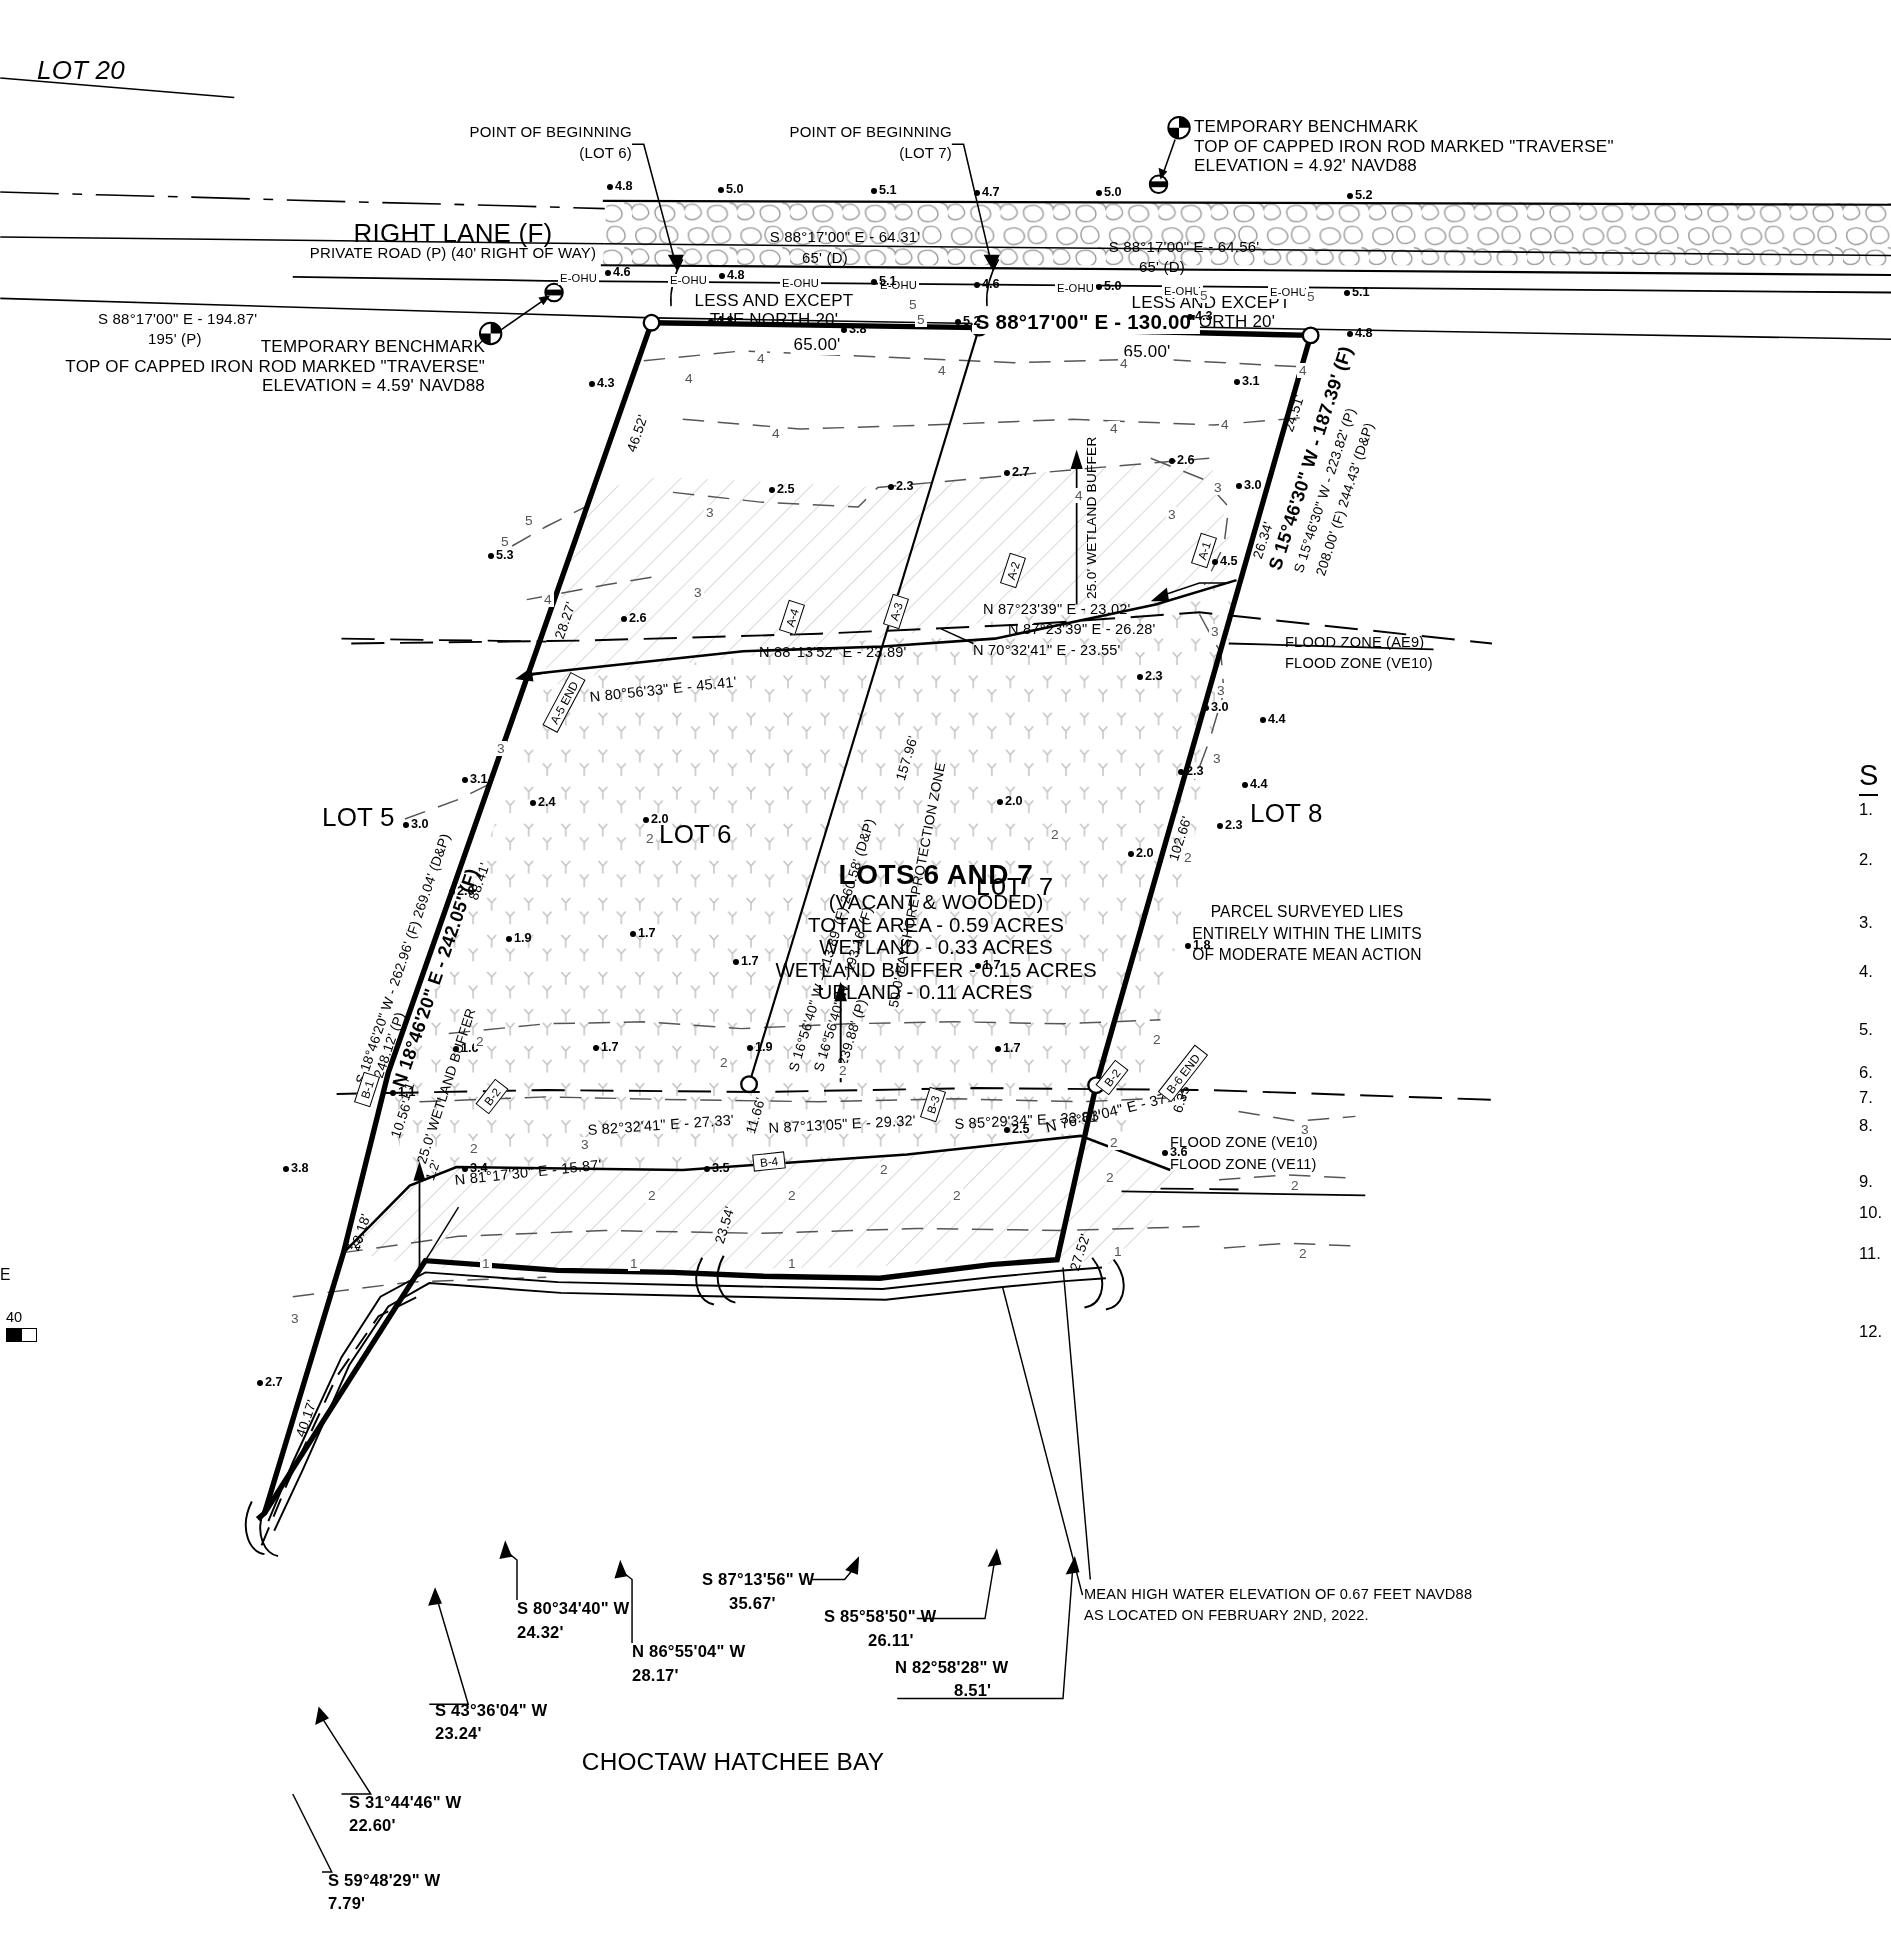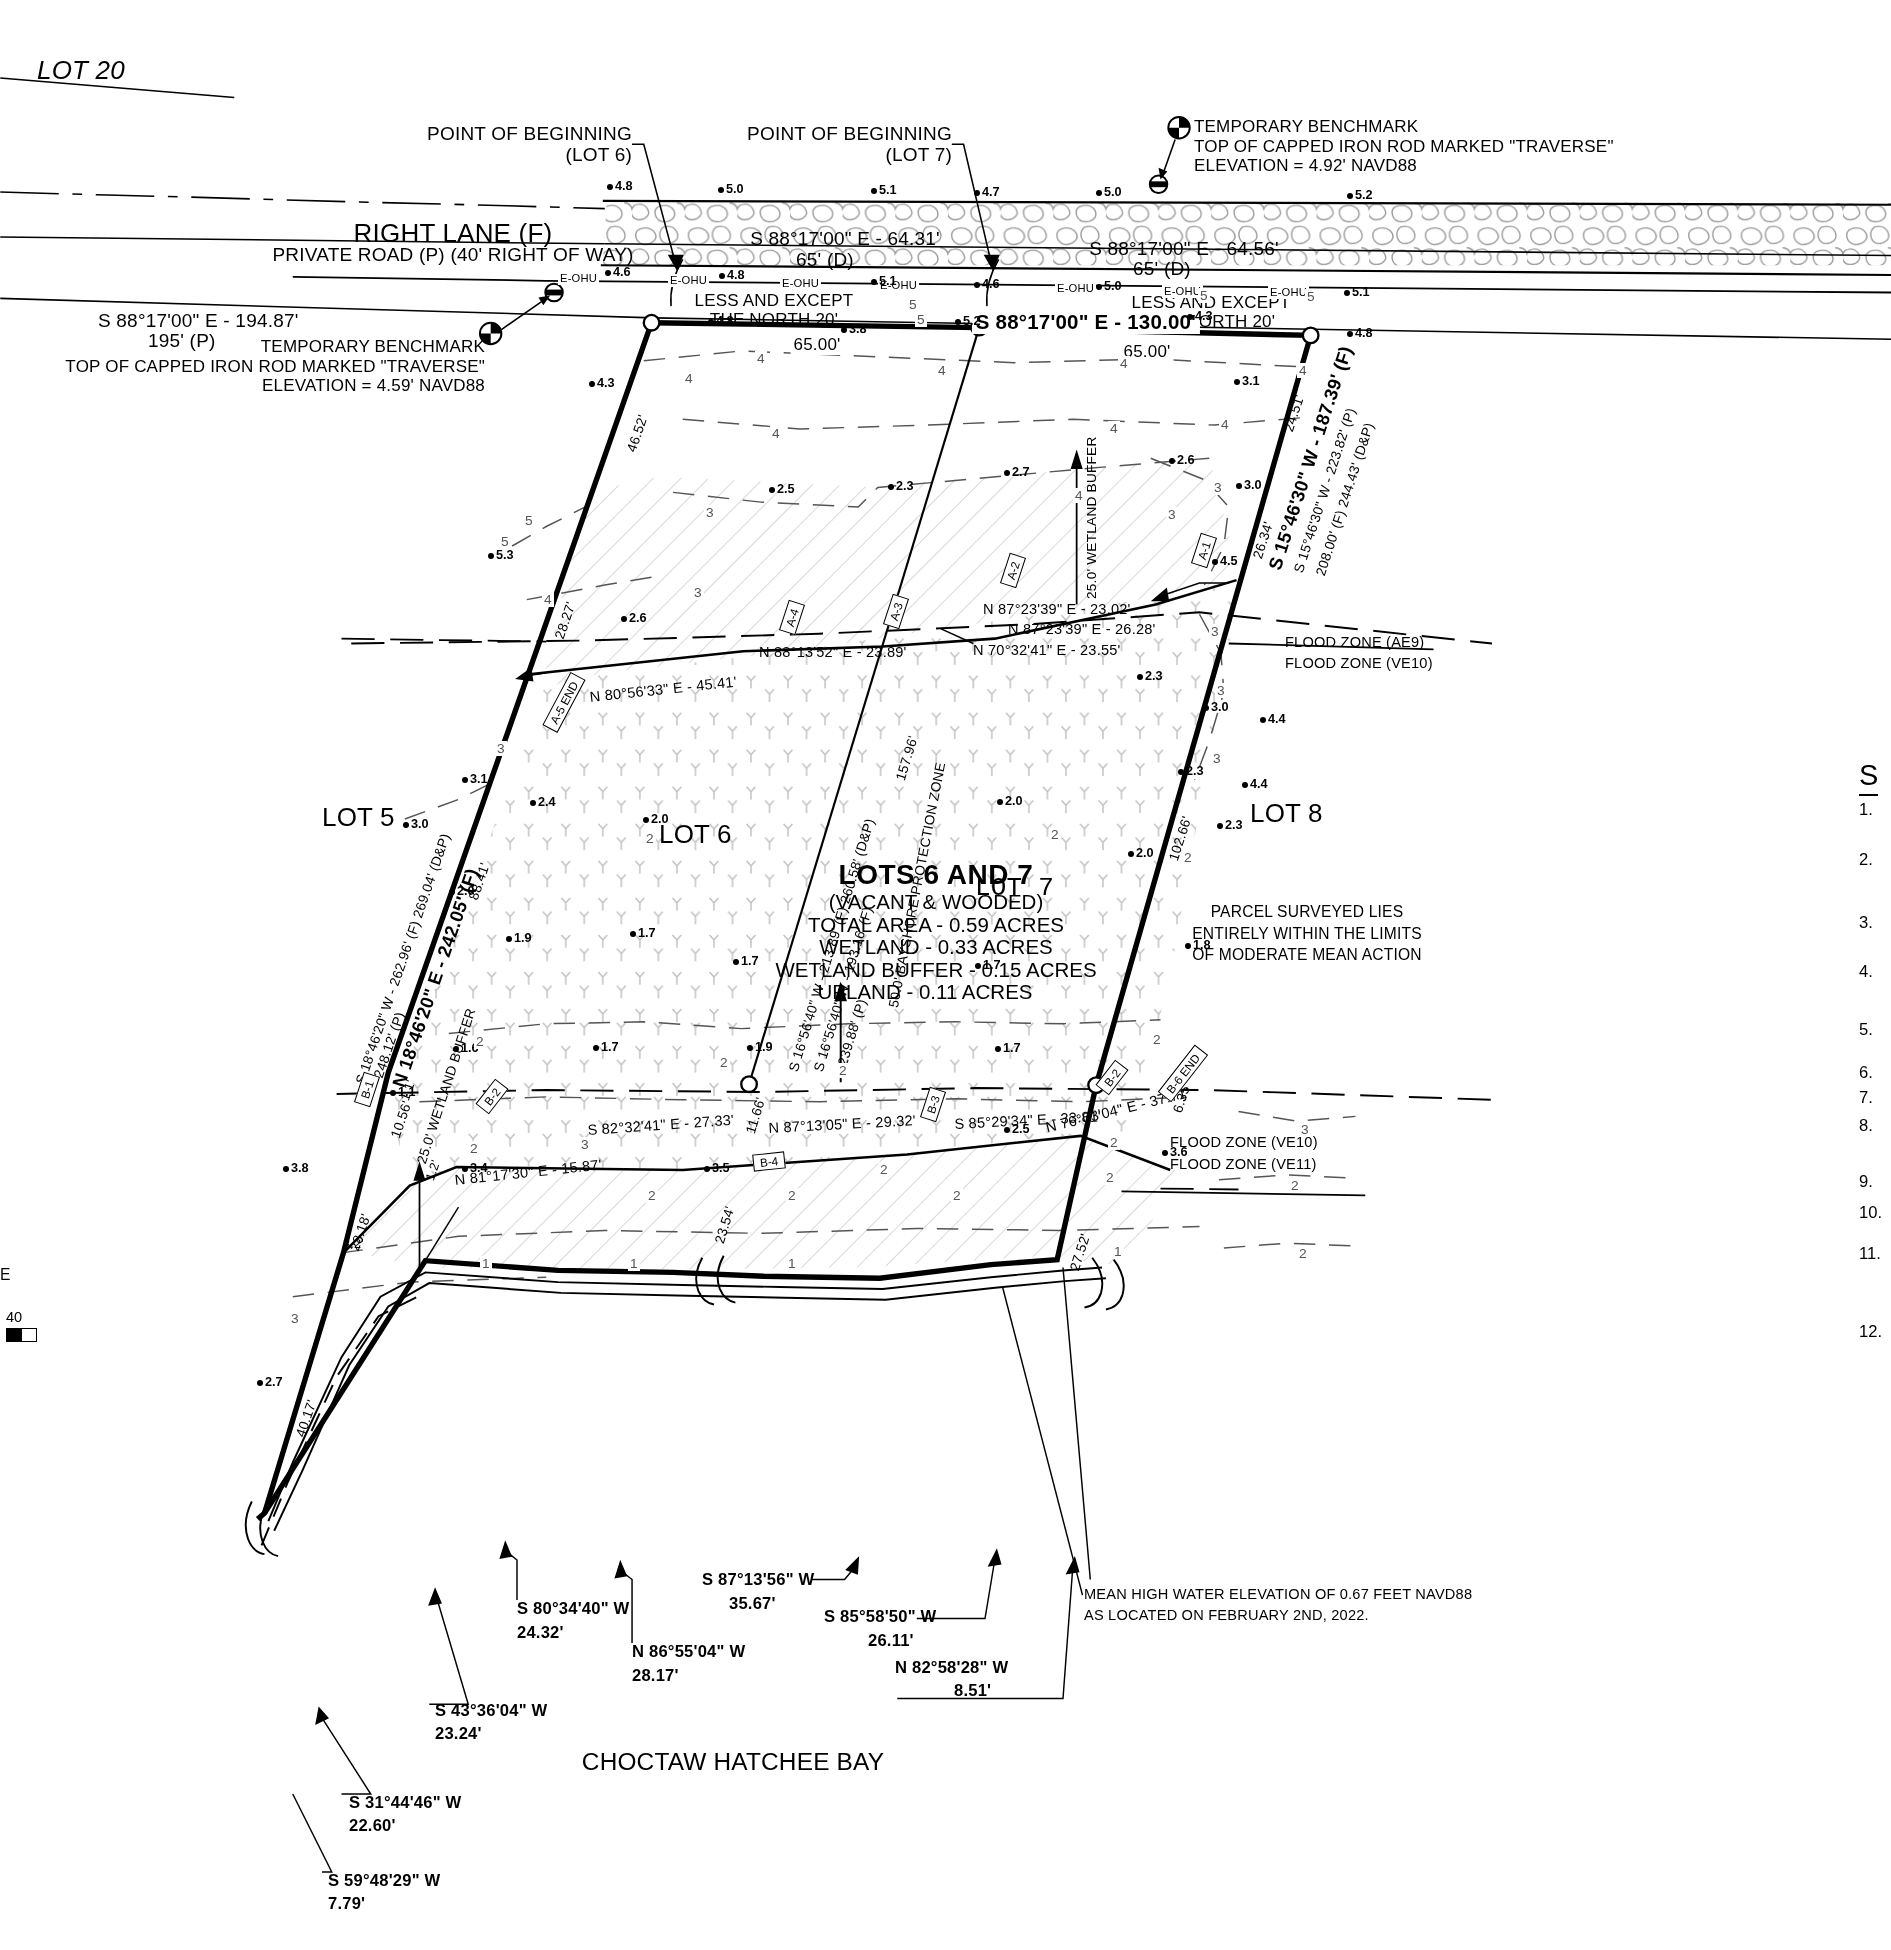--- a/index.html
+++ b/index.html
@@ -8,21 +8,21 @@
        font-family:"Liberation Sans", sans-serif;color:#000;}
   #plat{position:absolute;left:0;top:0;width:1892px;height:1950px;}
   .lbl{position:absolute;white-space:pre;font-family:"Liberation Sans",sans-serif;
        color:#000;line-height:1.18;}
   .ctr{text-align:center;transform:translateX(-50%);}
   .rgt{text-align:right;transform:translateX(-100%);}
   
   .cad{font-family:"Liberation Sans",sans-serif;font-stretch:condensed;letter-spacing:0.2px;}
   .bold{font-weight:bold;}
   .sz12{font-size:17px;}
-  .sz13{font-size:19px;}
+  .sz13{font-size:15px;}
   .sz14{font-size:20.5px;}
   .sz18{font-size:26px;}
   .sz22{font-size:32px;}
   .tiny{font-size:11.2px;}
   .rot{transform-origin:0 0;white-space:nowrap;}
 </style>
 </head>
 <body>
 
 <svg id="plat" viewBox="0 0 1940 2000">

